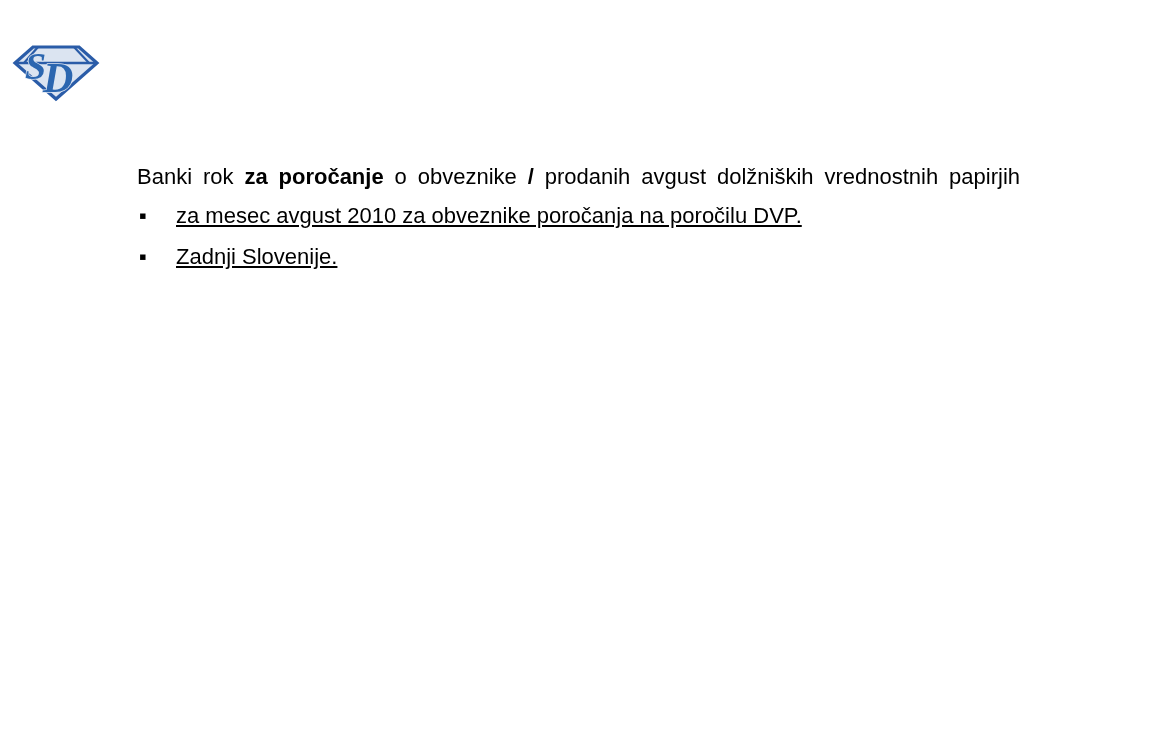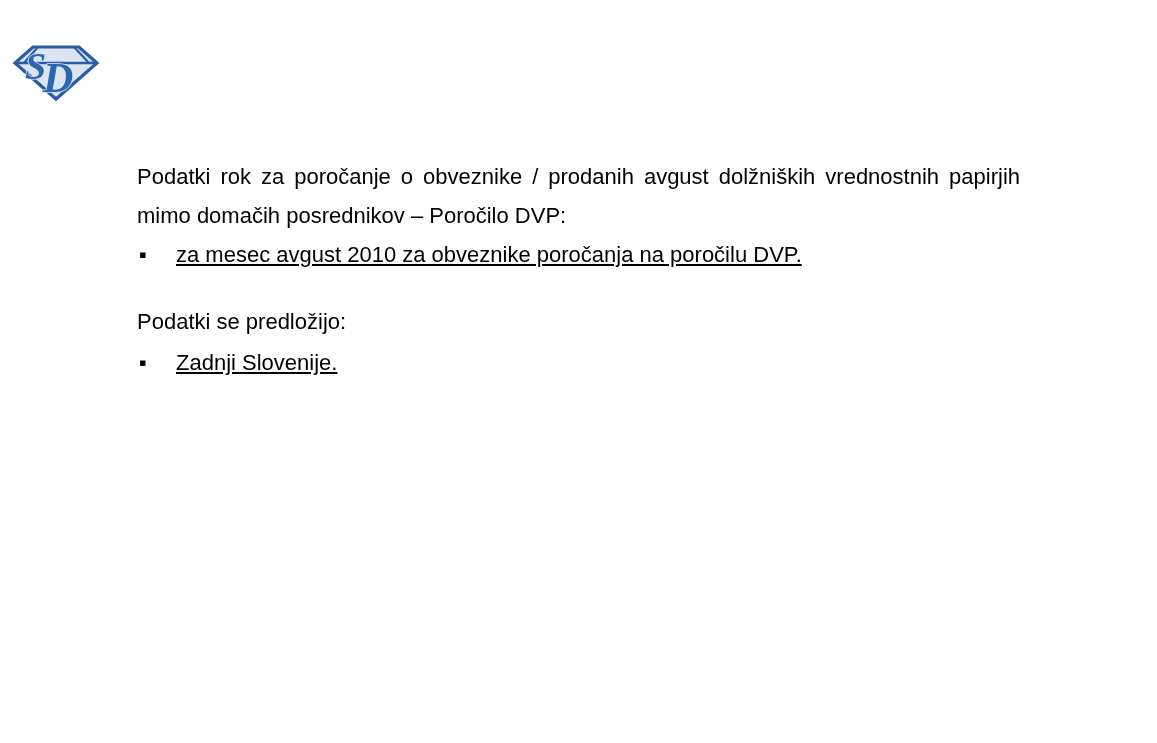--- a/index.html
+++ b/index.html
@@ -42,21 +42,21 @@
     width: 883px;
     font-size: 22px;
     line-height: 39px;
   }
   .content p { margin: 0; }
   .line-justified {
     text-align: justify;
     text-align-last: justify;
     white-space: normal;
   }
-  .b { font-weight: normal; margin-top: 16px; }
+  .b { font-weight: bold; margin-top: 16px; }
 
   .bullet-row {
     display: flex;
     align-items: flex-start;
   }
   .bullet-marker {
     flex: 0 0 37px;
     padding-left: 2px;
     font-size: 22px;
     line-height: 39px;
@@ -81,30 +81,28 @@
       <path d="M3,21 L85,21" fill="none" stroke-width="2.4" stroke="#2a5ca8"></path>
       <path d="M26,5 L12,21" fill="none" stroke-width="2.2" stroke="#2a5ca8"></path>
       <path d="M62,5 L77,21" fill="none" stroke-width="2.2" stroke="#2a5ca8"></path>
       <text class="logo-letter" x="13" y="37" font-size="38" fill="#2b66b0">S</text>
       <text class="logo-letter" x="31" y="50" font-size="42" fill="#2b66b0">D</text>
     </svg>
   </div>
 
   <div class="content">
 
-    <p class="line-justified"><span>Podatki rok </span><span class="b">za poročanje</span><span> o obveznike </span><span class="b">/</span><span> prodanih avgust dolžniških vrednostnih papirjih</span></p>
+    <p class="line-justified"><span>Banki rok </span><span class="b">za poročanje</span><span> o obveznike </span><span class="b">/</span><span> prodanih avgust dolžniških vrednostnih papirjih</span></p>
 
-    <p>mimo domačih posrednikov – Poročilo DVP:</p>
 
     <div class="bullet-row">
       <span class="bullet-marker">▪</span>
       <span class="bullet-text">za mesec avgust 2010 za obveznike poročanja na poročilu DVP.</span>
     </div>
 
-    <p class="subheading">Podatki se predložijo:</p>
 
     <div class="bullet-row second">
       <span class="bullet-marker">▪</span>
       <span class="bullet-text">Zadnji Slovenije.</span>
     </div>
 
   </div>
 </div>
 
 </body></html>

